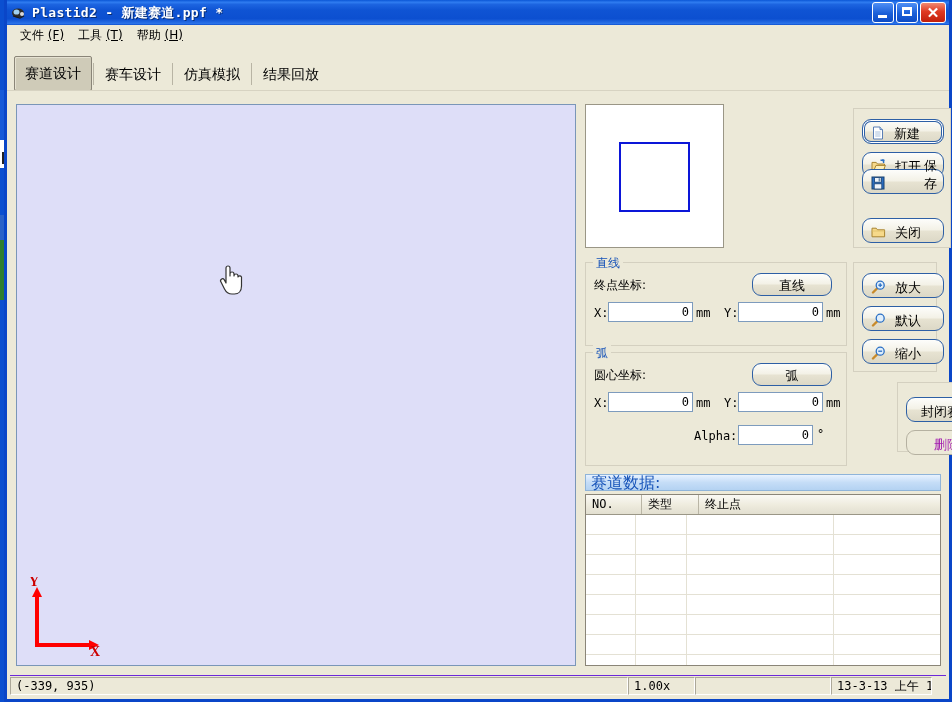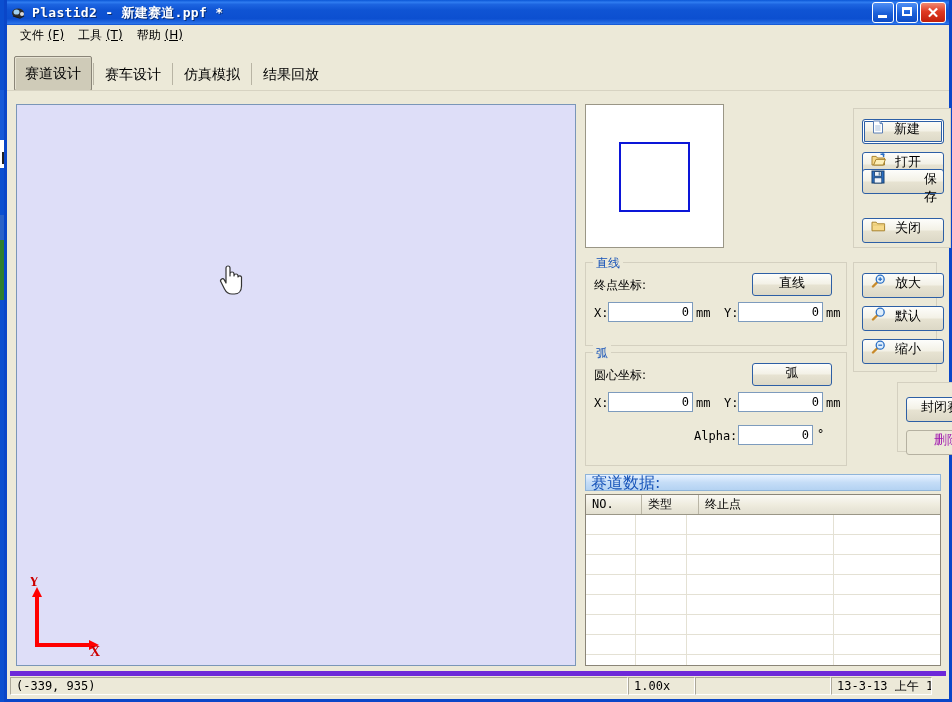--- a/index.html
+++ b/index.html
@@ -193,26 +193,26 @@
   }
   .param-line.p0 { top: 20px; }
   .param-line.p1 { top: 35px; }
   .param-line.p2 { top: 50px; }
 
   
   .btn {
     position: absolute;
     background: linear-gradient(to bottom, #fdfdfb 0%, #f3f1e6 48%, #e7e3d2 52%, #dcd8c6 100%);
     border: 1px solid #2d5fa5;
-    border-radius: 3px;
+    border-radius: 9px;
     box-sizing: border-box;
     font-size: 13px;
     font-family: "DejaVu Sans", "Liberation Sans", sans-serif;
     color: #000;
-    display: flex; align-items: flex-start; justify-content: center;
+    display: flex; align-items: flex-end; justify-content: center;
     cursor: default;
     user-select: none;
   }
   .btn.focusring { box-shadow: inset 0 0 0 1px #ffffff, inset 0 0 0 2px #2d5fa5; }
   .btn.icon-btn { justify-content: flex-start; padding-left: 8px; }
   .btn.icon-btn .lbl { margin-left: 9px; }
   .btn.disabled { color: #a21caf; border-color: #b5b1a1; background: #ece9d8; }
   .btn-modify { left: 17px; top: 100px; width: 82px; height: 24px; }
   .btn-line   { left: 166px; top: 10px; width: 80px; height: 23px; }
   .btn-arc    { left: 166px; top: 10px; width: 80px; height: 23px; }
@@ -322,21 +322,21 @@
   }
   .c0 { width: 56px; }
   .c1 { width: 57px; }
   .c2 { width: 165px; }
   .c3 { width: 120px; border-right: none !important; }
 
   
   .statusbar {
     position: absolute; left: 3px; right: 3px; bottom: 3px; height: 20px;
     background: #ece9d8;
-    border-top: 5px solid #6d28d9;
+    border-top: 1px solid #6d28d9;
     display: flex; align-items: stretch;
   }
   .sb-panel {
     border: 1px solid;
     border-color: #aca899 #ffffff #ffffff #aca899;
     box-sizing: border-box;
     font-size: 12px;
     font-family: "DejaVu Sans Mono", "Liberation Mono", monospace;
     color: #000;
     line-height: 17px;

